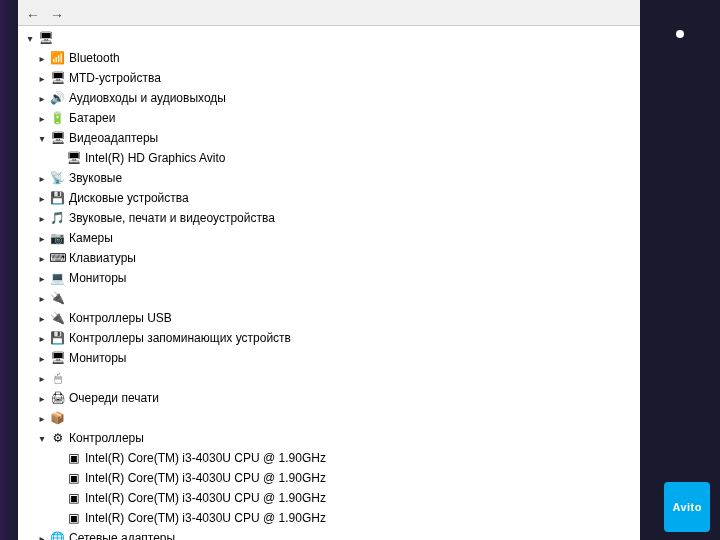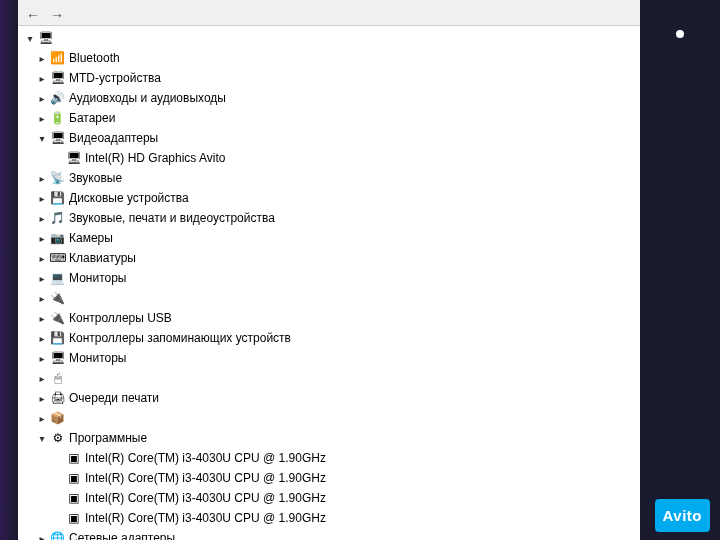--- a/index.html
+++ b/index.html
@@ -127,22 +127,22 @@
       position: relative;
     }
 
     .avito-logo {
       position: absolute;
       bottom: 8px;
       right: 10px;
       background: #00aaee;
       color: white;
       font-weight: bold;
-      font-size: 15px;
-      padding: 8px 8px;
+      font-size: 11px;
+      padding: 19px 8px;
       border-radius: 4px;
       letter-spacing: 0.5px;
     }
   </style>
 </head>
 <body>
 
 <div class="container">
   <div class="left-edge"></div>
 
@@ -268,21 +268,21 @@
   </div>
         <div class="tree-item">
     <span class="indent" style="width:16px"></span>
     <span class="chevron collapsed"></span>
     <span class="item-icon" style="font-size:12px">📦</span>
   </div>
         <div class="tree-item">
     <span class="indent" style="width:16px"></span>
     <span class="chevron expanded"></span>
     <span class="item-icon" style="font-size:12px">⚙</span>
-    <span class="item-label">Программные</span>
+    <span class="item-label">Контроллеры</span>
   </div>
         <div class="tree-item">
     <span class="indent" style="width:32px"></span>
     <span class="chevron leaf"></span>
     <span class="item-icon" style="font-size:12px">▣</span>
     <span class="item-label">Intel(R) Core(TM) i3-4030U CPU @ 1.90GHz</span>
   </div>
         <div class="tree-item">
     <span class="indent" style="width:32px"></span>
     <span class="chevron leaf"></span>

